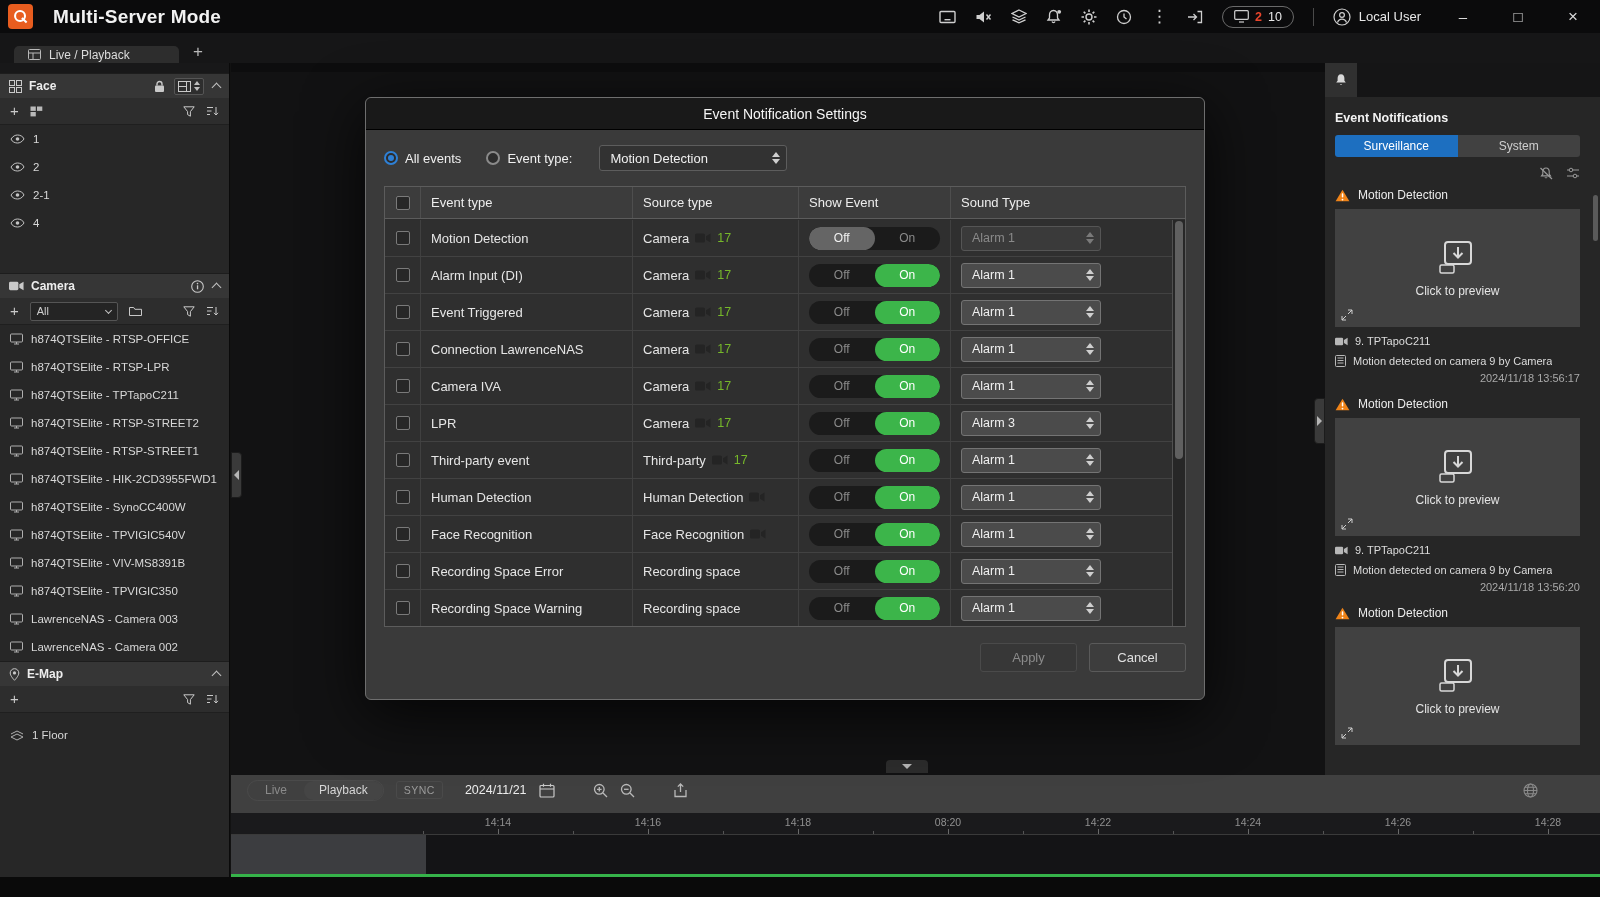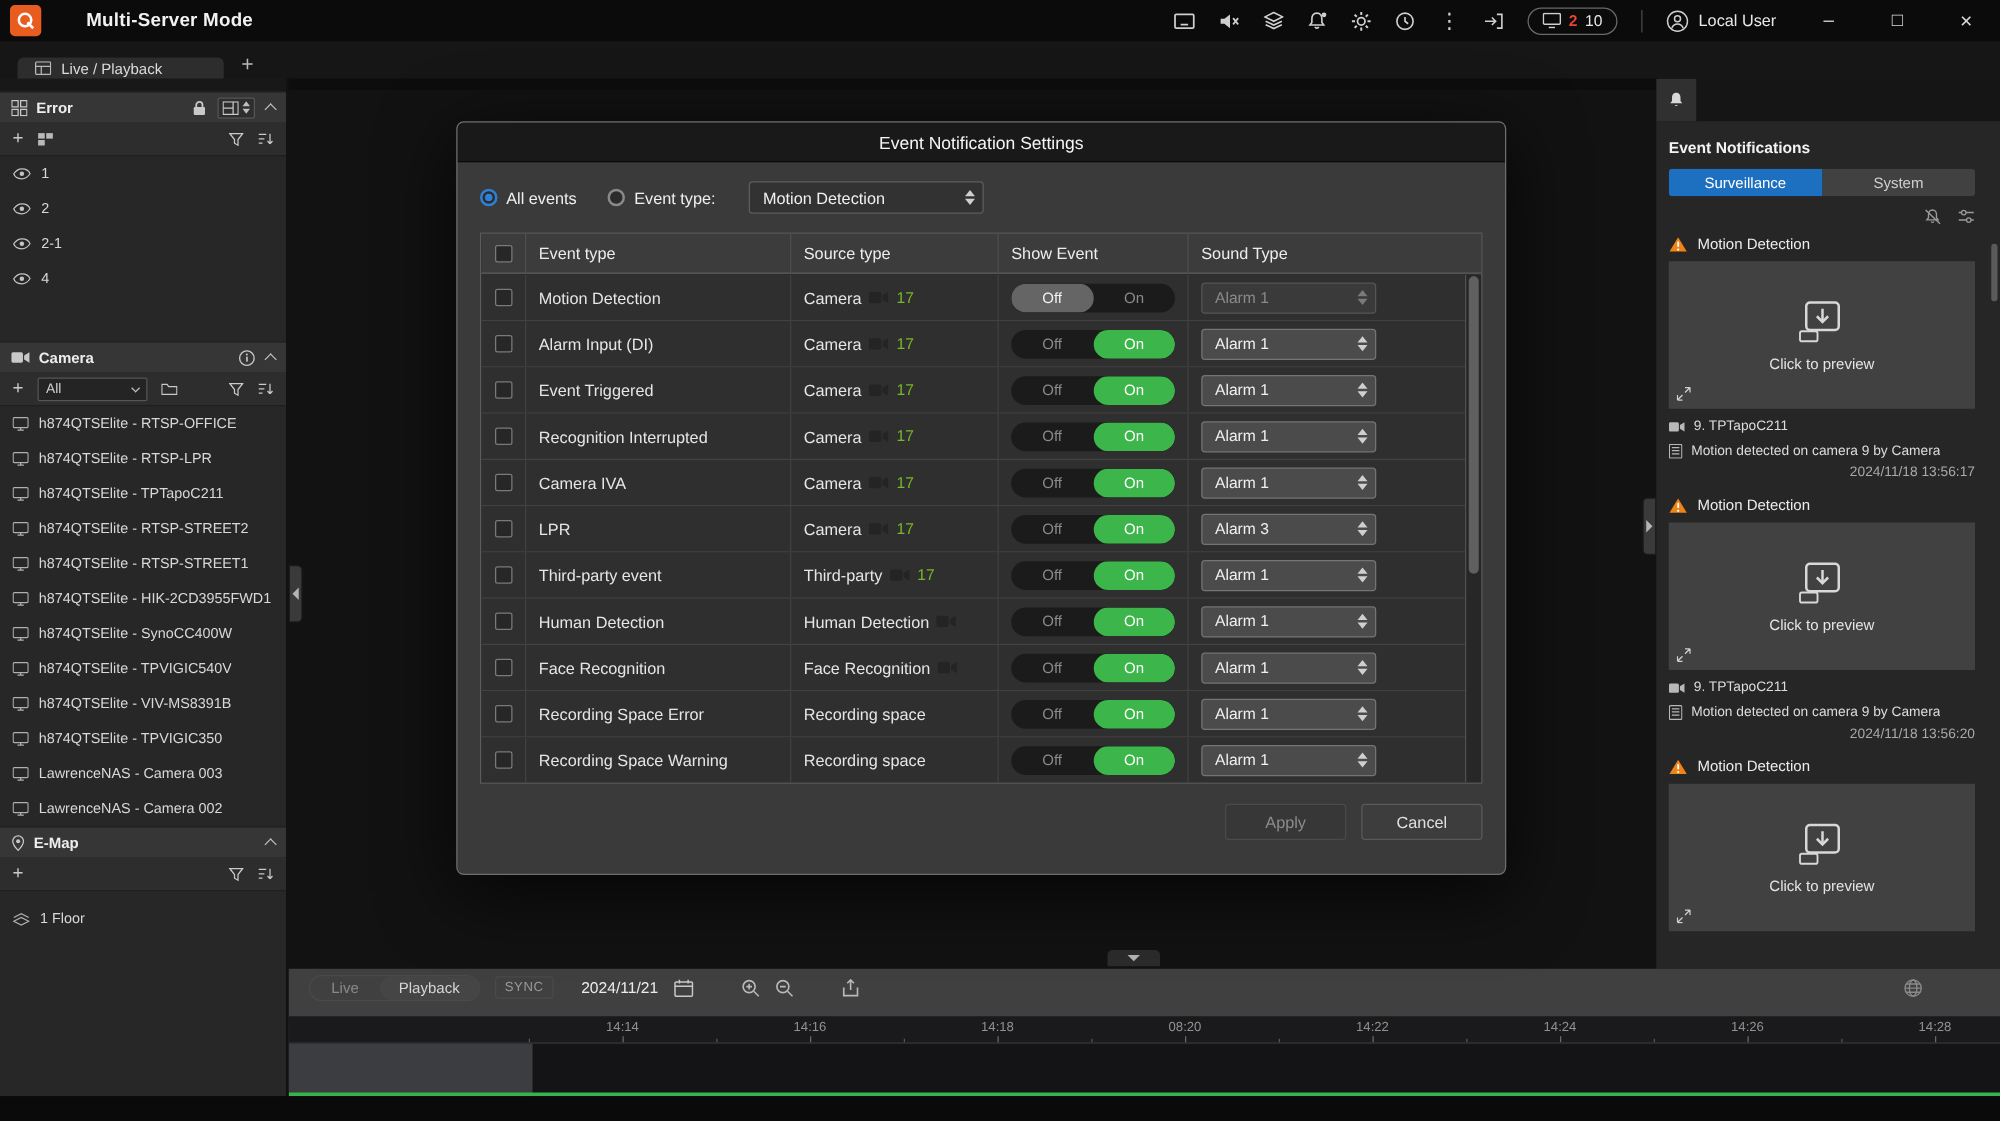--- a/index.html
+++ b/index.html
@@ -5,21 +5,21 @@
   html,body{margin:0;padding:0;background:#000;}
   *{box-sizing:border-box;}
   .app{position:relative;width:1600px;height:897px;overflow:hidden;background:#121212;
        font-family:"Liberation Sans",sans-serif;color:#ddd;-webkit-user-select:none;}
   svg{display:block;}
 
   
   .titlebar{position:absolute;left:0;top:0;width:1600px;height:33px;background:#0b0b0c;
             display:flex;align-items:center;padding:0 14px 0 8px;}
   .logo{width:25px;height:25px;border-radius:4px;background:#e85d1f;display:flex;align-items:center;justify-content:center;cursor:pointer;}
-  .tb-title{font-size:15px;font-weight:bold;color:#f2f2f2;margin-left:36px;letter-spacing:.2px;}
+  .tb-title{font-size:19px;font-weight:bold;color:#f2f2f2;margin-left:20px;letter-spacing:.2px;}
   .tb-right{margin-left:auto;display:flex;align-items:center;gap:19px;}
   .tbi{display:flex;align-items:center;justify-content:center;cursor:pointer;color:#cfcfcf;}
   .kebab{font-size:17px;line-height:16px;color:#cfcfcf;}
   .badge-pill{display:flex;align-items:center;gap:6px;border:1px solid #6a6a6a;border-radius:14px;
               padding:3px 11px;font-size:12.5px;color:#e8e8e8;cursor:pointer;}
   .badge-pill .alert{color:#e8452c;font-weight:bold;font-style:normal;}
   .tb-sep{width:1px;height:18px;background:#4a4a4a;}
   .user{display:flex;align-items:center;gap:8px;font-size:13px;color:#e8e8e8;cursor:pointer;}
   .winctl{width:26px;text-align:center;font-size:15px;color:#d9d9d9;cursor:pointer;margin-left:10px;}
 
@@ -262,21 +262,21 @@
 
     <div class="sec-head">
       <svg width="13" height="13" viewBox="0 0 13 13">
           <g fill="none" stroke="#c9c9c9">
             <rect x="0.5" y="0.5" width="5" height="5"></rect>
             <rect x="7.5" y="0.5" width="5" height="5"></rect>
             <rect x="0.5" y="7.5" width="5" height="5"></rect>
             <rect x="7.5" y="7.5" width="5" height="5"></rect>
           </g>
         </svg>
-      <span>Error</span>
+      <span>Face</span>
       <span class="hdr-right">
         <svg width="11" height="13" viewBox="0 0 11 13">
             <rect x="1" y="5.5" width="9" height="6.5" rx="1" fill="#c9c9c9"></rect>
             <path d="M3 5.5V4a2.5 2.5 0 015 0v1.5" fill="none" stroke="#c9c9c9" stroke-width="1.4"></path>
           </svg>
         <span class="mini-ctl">
           <svg width="13" height="11" viewBox="0 0 13 11">
               <rect x="0.5" y="0.5" width="12" height="10" fill="none" stroke="#c9c9c9"></rect>
               <path d="M8.5 0.5v10M0.5 5.5h8" stroke="#c9c9c9"></path>
             </svg>
@@ -831,21 +831,21 @@
                   <i class="up"></i>
                   <i class="dn"></i>
                 </span>
       </div>
     </div>
   </div>
           <div class="t-row">
     <div class="col c-check">
               <span class="checkbox"></span>
             </div>
-    <div class="col c-event">Recognition Interrupted</div>
+    <div class="col c-event">Connection LawrenceNAS</div>
     <div class="col c-source">
               <span class="src-label">Camera</span>
               <svg width="16" height="10" viewBox="0 0 16 10" style="flex:none">
                 <rect x="0" y="0.5" width="10" height="9" rx="1.5" fill="#242424"></rect>
                 <path d="M11 3.2 15.5 0.5v9L11 6.8z" fill="#242424"></path>
               </svg>
               <span class="cnt">17</span>
             </div>
     <div class="col c-show">
       <div class="toggle on">

